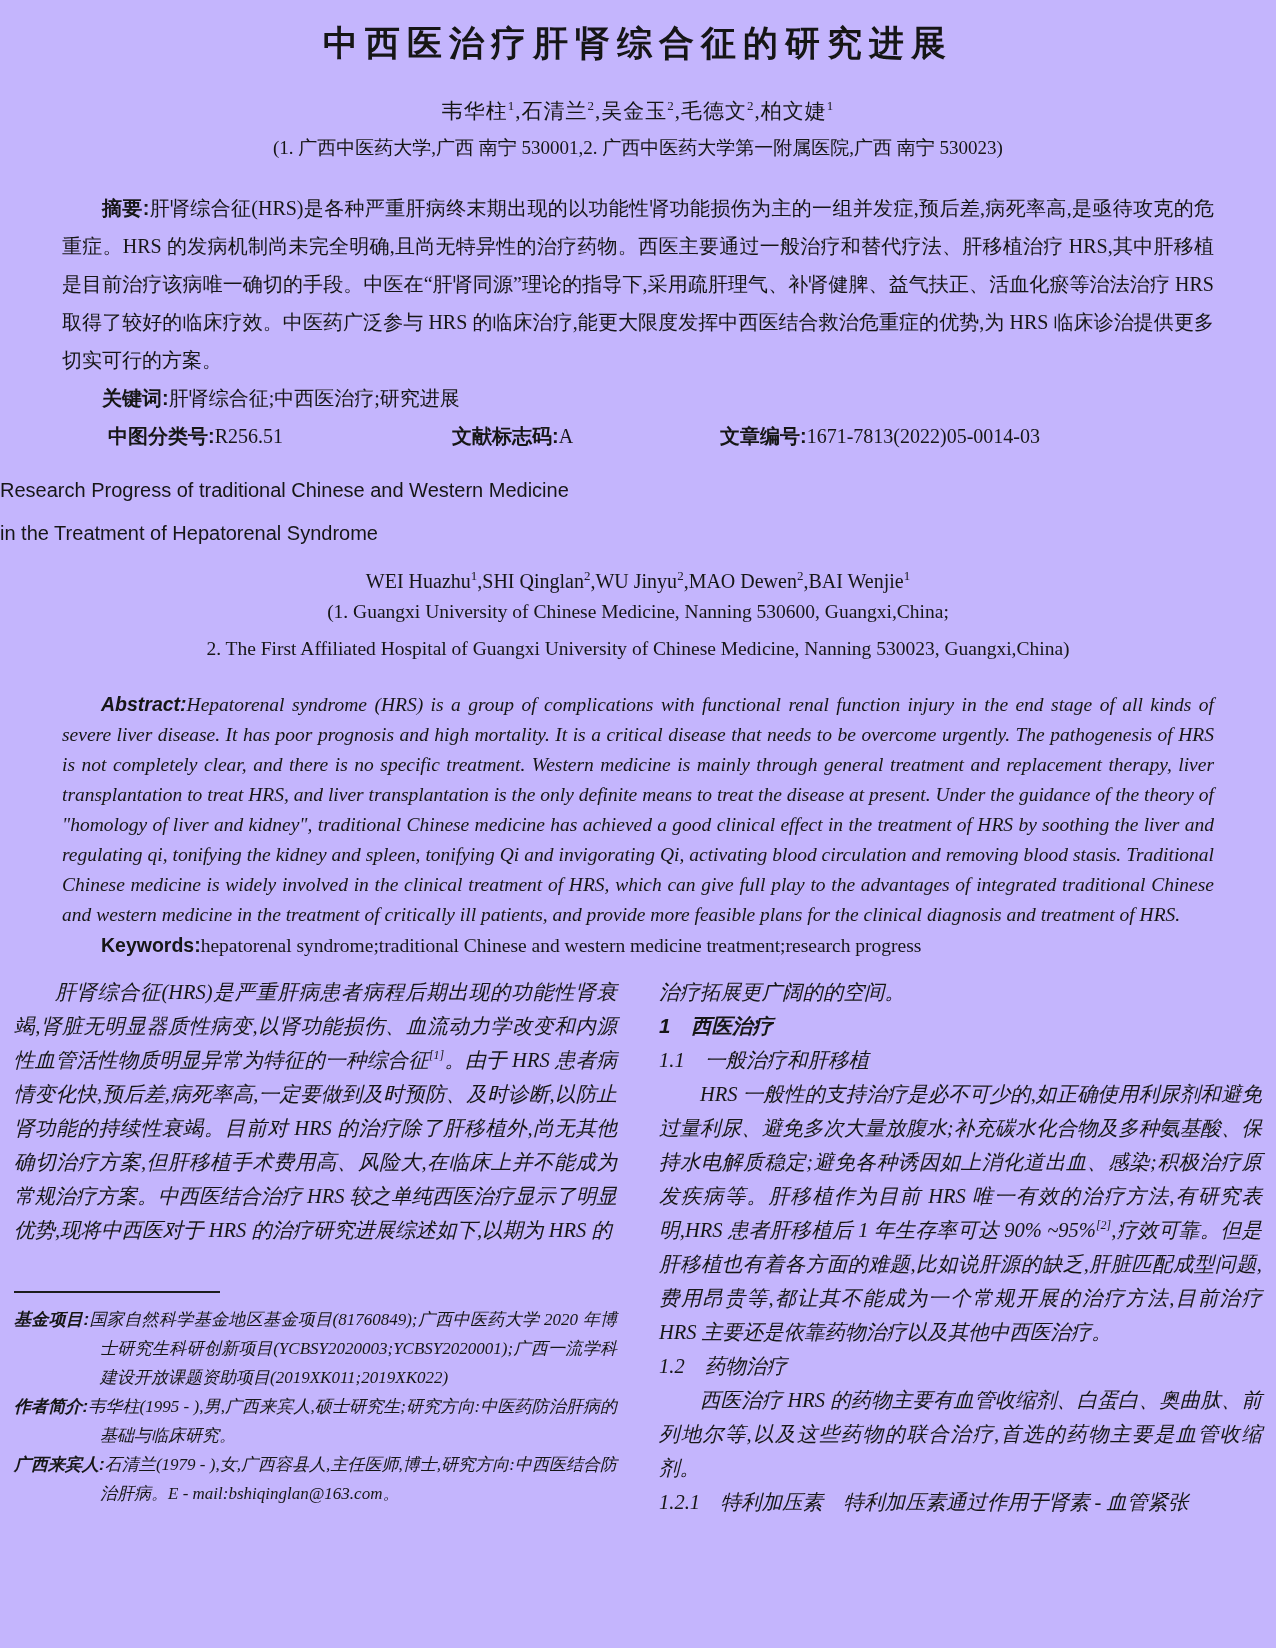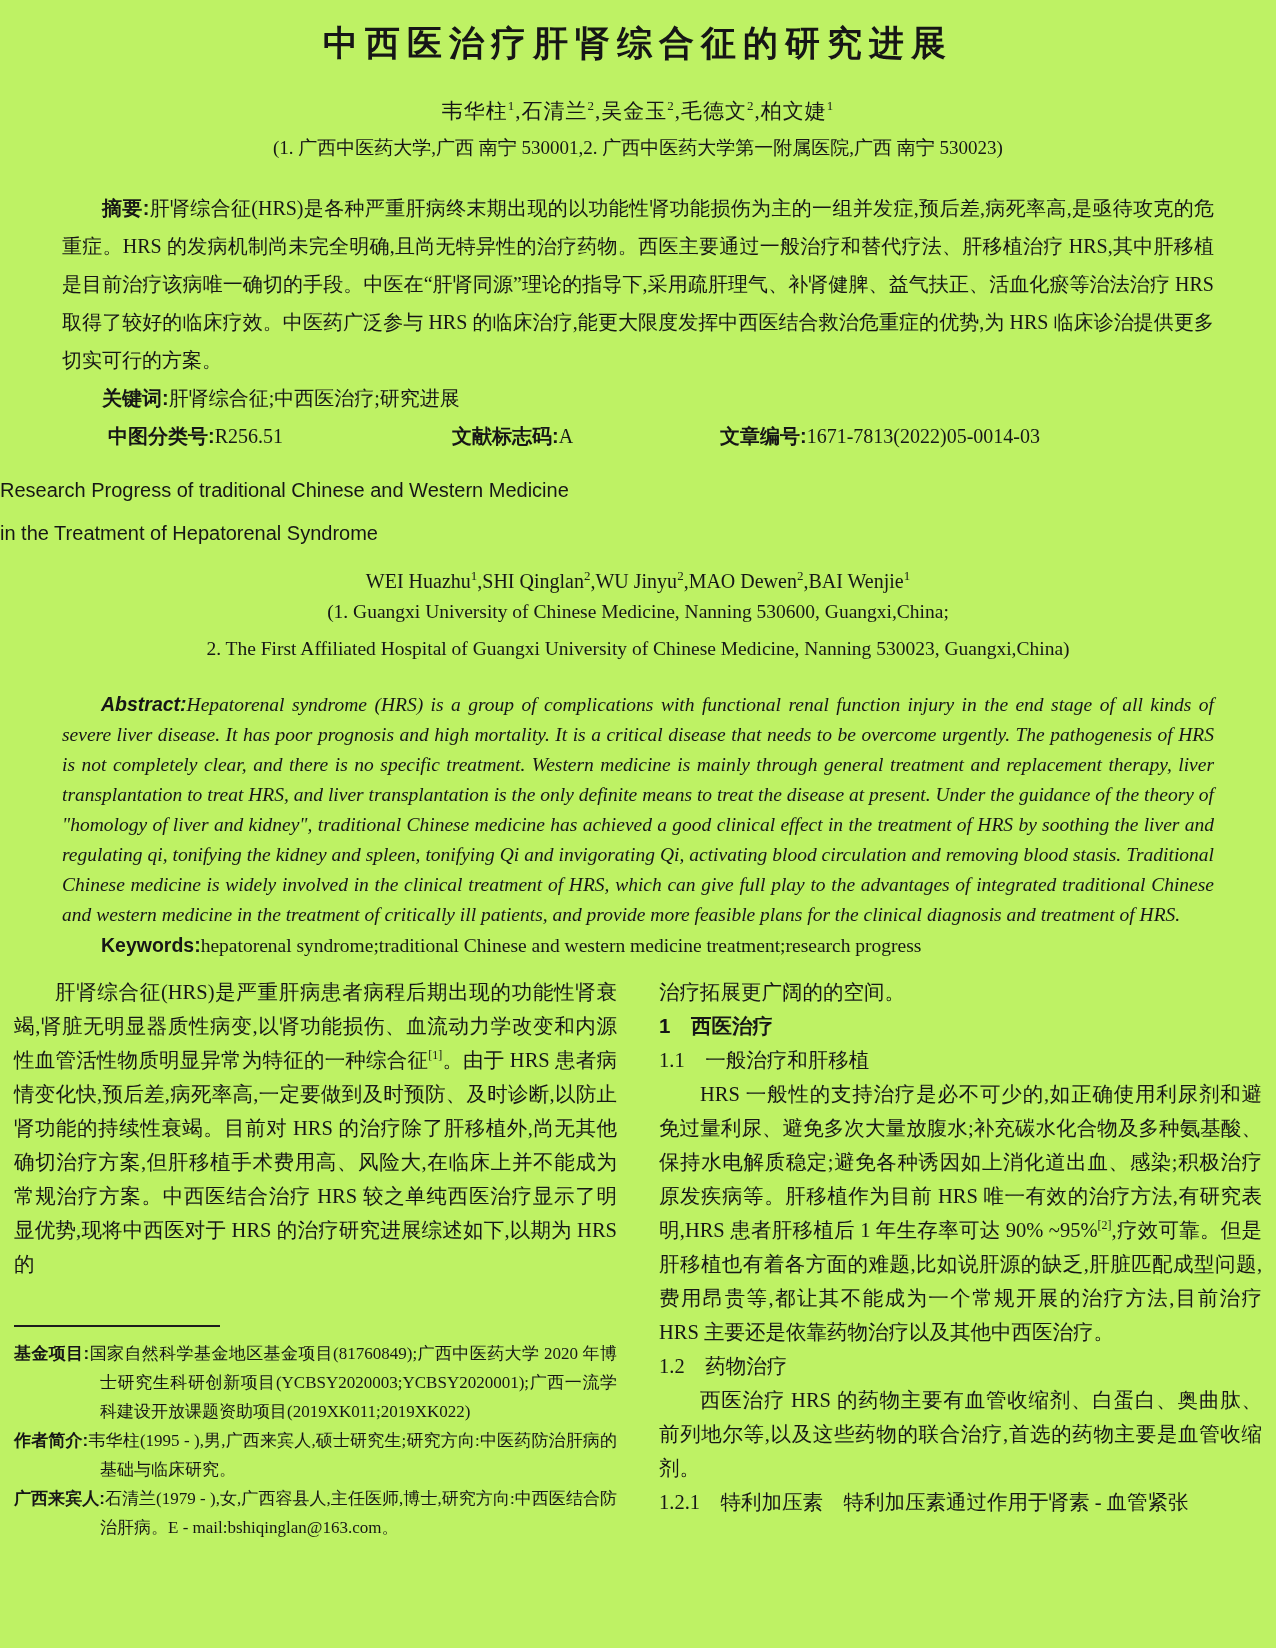--- a/index.html
+++ b/index.html
@@ -1,17 +1,17 @@
 <!DOCTYPE html>
 <html lang="zh"><head>
 <meta charset="utf-8">
 <style>
   html,body{margin:0;padding:0;background:#e8e8e8;}
   .page{
-    width:1276px;height:1648px;margin:0 auto;background:#bef264;color:#161616;
+    width:1276px;height:1648px;margin:0 auto;background:#c4b5fd;color:#161616;
     font-family:"Liberation Serif","DejaVu Serif",serif;
     position:relative;overflow:hidden;box-sizing:border-box;
   }
   .title-cn{padding-top:20px;text-align:center;font-size:35px;font-weight:700;letter-spacing:7px;}
   .authors-cn{margin-top:30px;text-align:center;font-size:21px;letter-spacing:1px;}
   .authors-cn .s{font-size:13px;}
   .affil-cn{margin-top:10px;text-align:center;font-size:19px;}
 
   .abs-block{margin:28px auto 0;width:1152px;}
   .abs-cn{font-size:20px;line-height:38px;text-align:justify;text-indent:2em;margin:0;}
@@ -27,21 +27,21 @@
   .en-authors{margin-top:15px;text-align:center;font-size:20px;}
   .en-authors .s{font-size:13px;}
   .en-affil{text-align:center;font-size:19.5px;line-height:37px;}
   .en-affil:first-of-type{margin-top:4px;}
 
   .abs-en{margin:22px auto 0;width:1152px;font-size:19.5px;line-height:30px;text-align:justify;text-indent:2em;font-style:italic;}
   .kw-en{margin:0 auto;width:1152px;font-size:19.5px;line-height:30px;text-indent:2em;}
 
   .columns{margin:14px 14px 0 14px;display:flex;gap:42px;}
   .col{width:603px;font-size:20.5px;line-height:34px;text-align:justify;}
-  .col p{margin:0;}
+  .col p{margin:0;font-style:italic;}
   .indent{text-indent:2em;}
   .s{font-size:12px;vertical-align:super;line-height:0;}
   .h1-cn{font-family:"Liberation Sans","DejaVu Sans",sans-serif;font-weight:700;font-size:20.5px;line-height:34px;}
   .h-sub{font-size:20.5px;line-height:34px;font-weight:400;}
   .gap{display:inline-block;width:1em;}
 
   .fn-area{margin-top:44px;font-size:17px;line-height:29px;text-align:justify;}
   .fn-divider{width:206px;border-top:2px solid #1d1d1d;margin:0 0 12px 0;}
   .fn{padding-left:86px;text-indent:-86px;margin:0;}
 </style>

